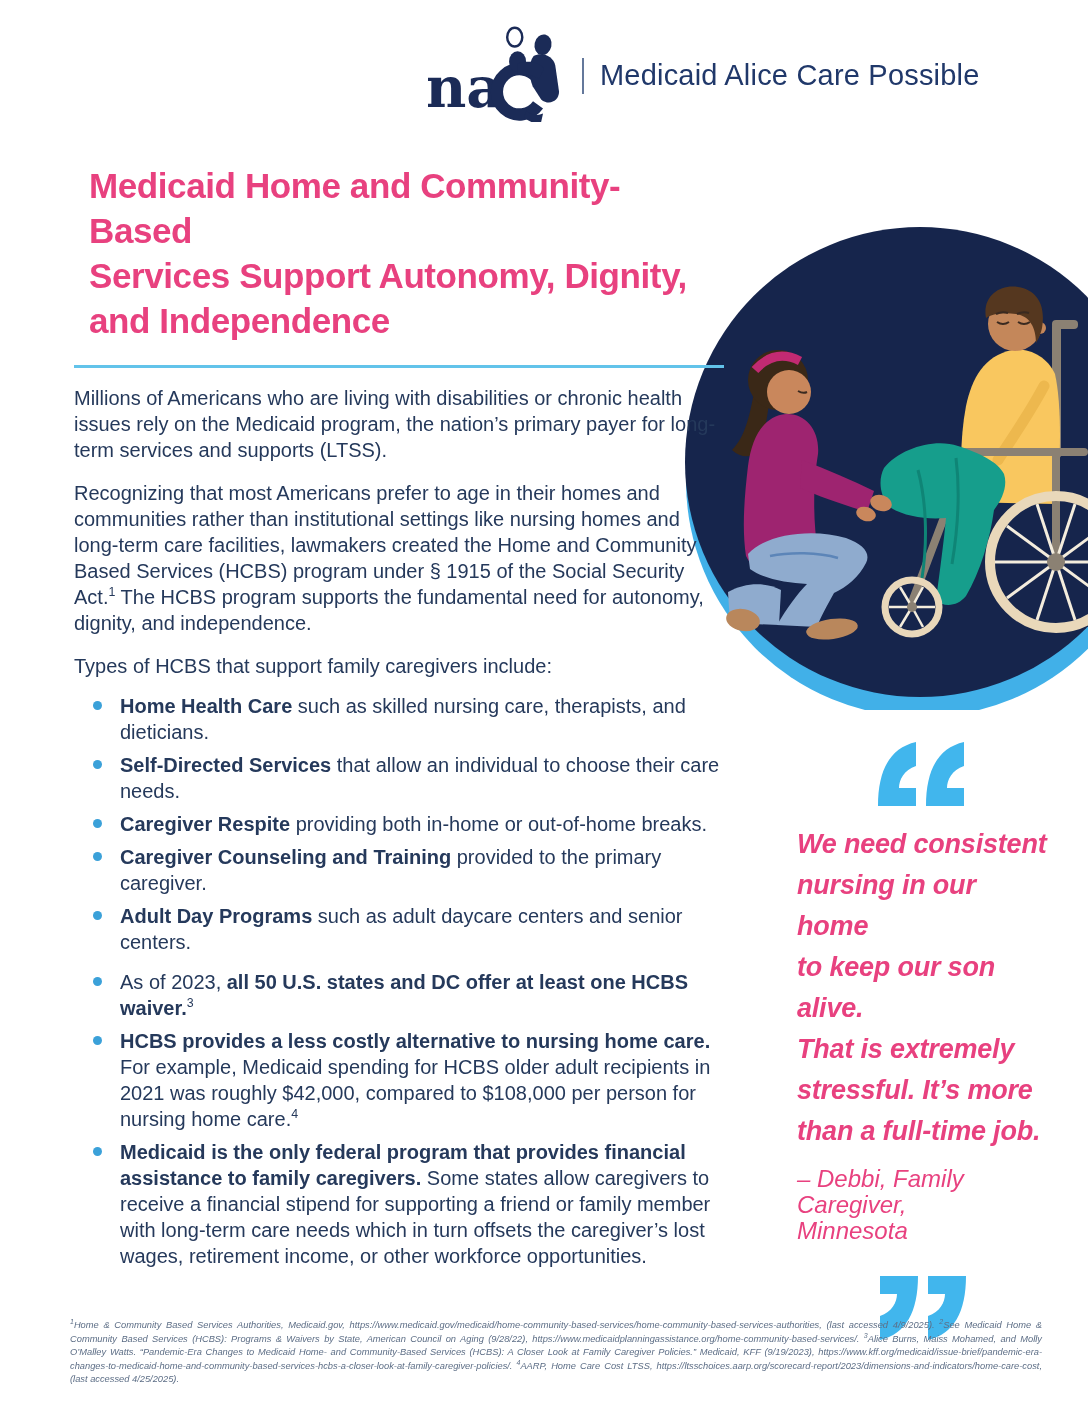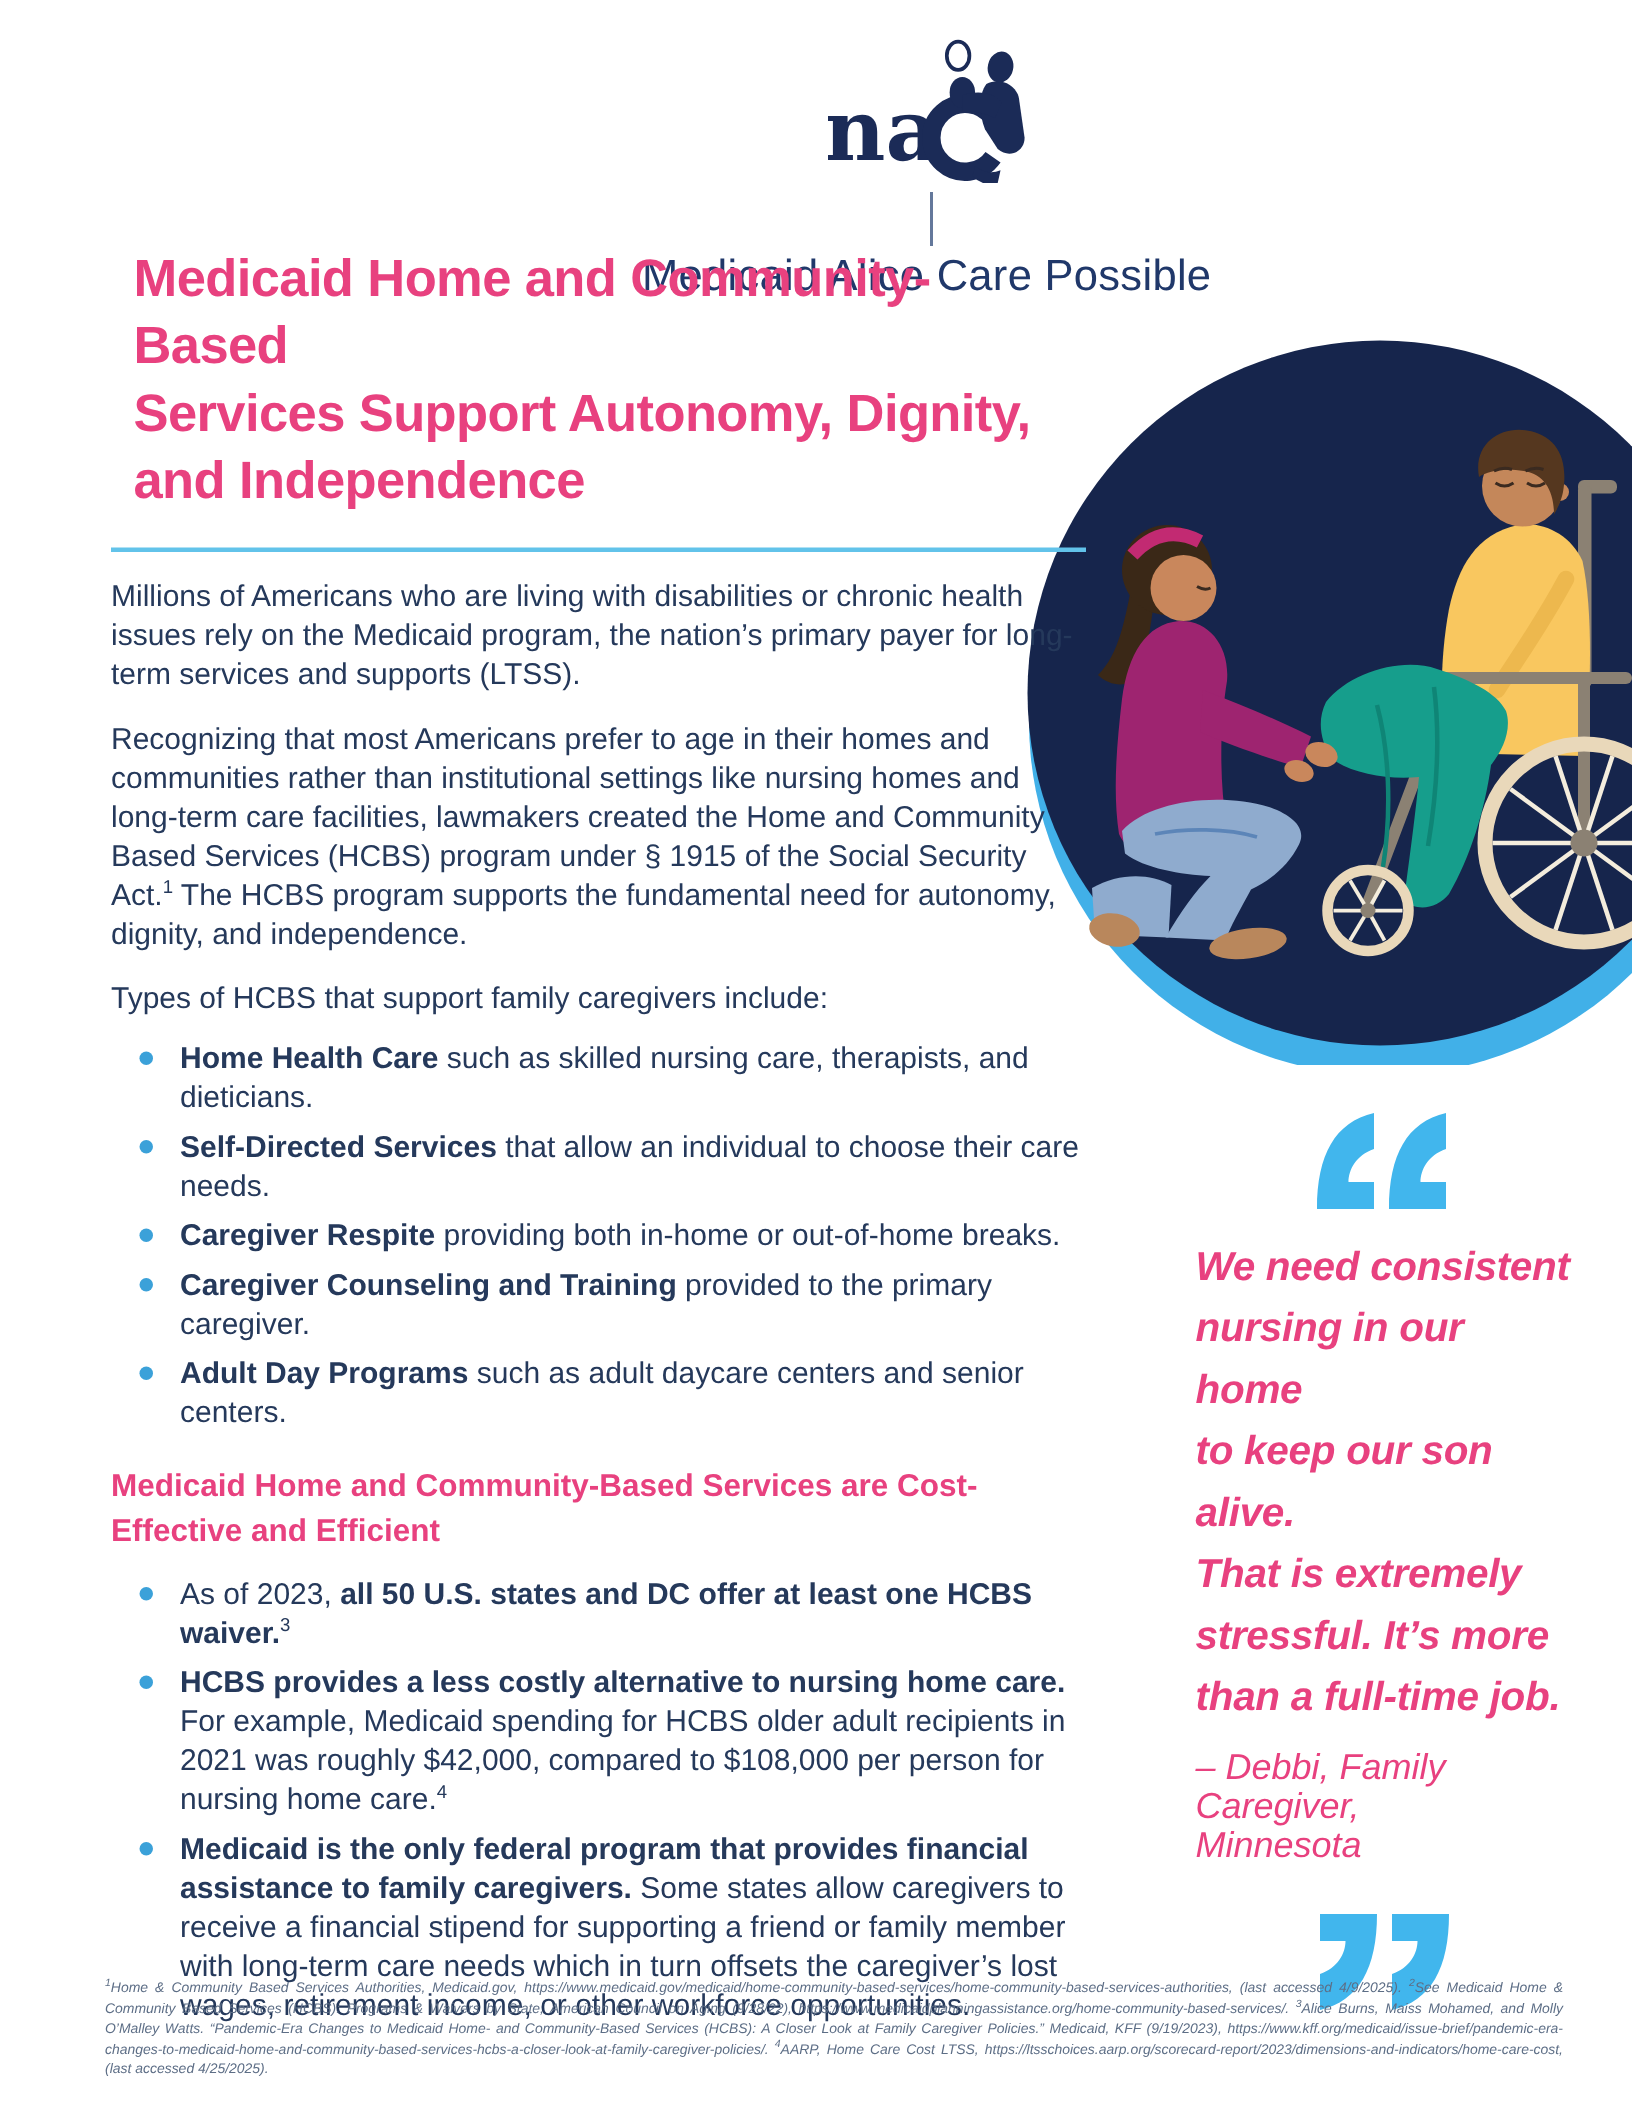--- a/index.html
+++ b/index.html
@@ -5,21 +5,21 @@
   :root{
     --pink:#e8417f; --navy:#25395b; --logo_navy:#1b2b57; --light_blue:#41b6ed;
     --rule_blue:#62c3ea; --bullet_blue:#3ba1d9; --footnote_gray:#5d6e86;
     --illus_navy:#16254c; --illus_blue:#41b0e8;
   }
   *{box-sizing:border-box;}
   body{margin:0;background:#888;}
   .page{position:relative;width:1088px;height:1408px;margin:0 auto;background:#ffffff;
         overflow:hidden;font-family:"Liberation Sans",sans-serif;}
   
-  .header{position:absolute;left:428px;top:24px;display:flex;align-items:center;flex-direction:column;}
+  .header{position:absolute;left:428px;top:24px;display:flex;align-items:center;}
   .logo-svg{width:132px;height:98px;display:block;}
   .divider{width:2px;height:36px;background:#64789b;margin:6px 16px 0 22px;}
   .tagline{font-size:29px;color:#20386a;letter-spacing:.2px;padding-top:4px;}
   
   .main{position:absolute;left:74px;top:148px;width:650px;color:var(--navy,#25395b);}
   .title{margin:15px;font-size:35px;line-height:45px;font-weight:bold;color:var(--pink,#e8417f);
          white-space:pre-line;letter-spacing:-.4px;}
   .rule{height:3px;background:var(--rule_blue,#62c3ea);margin-top:22px;width:650px;}
   .body-p{font-size:20px;line-height:26px;margin:17px 0 0 0;}
   .blist{list-style:none;margin:14px 0 0 0;padding:0 0 0 26px;}
@@ -146,21 +146,20 @@
     <p class="body-p">Types of HCBS that support family caregivers include:</p>
 
     <ul class="blist">
       <li><span class="dot"></span><span class="b">Home Health Care</span><span> such as skilled nursing care, therapists, and dieticians.</span></li>
       <li><span class="dot"></span><span class="b">Self-Directed Services</span><span> that allow an individual to choose their care needs.</span></li>
       <li><span class="dot"></span><span class="b">Caregiver Respite</span><span> providing both in-home or out-of-home breaks.</span></li>
       <li><span class="dot"></span><span class="b">Caregiver Counseling and Training</span><span> provided to the primary caregiver.</span></li>
       <li><span class="dot"></span><span class="b">Adult Day Programs</span><span> such as adult daycare centers and senior centers.</span></li>
     </ul>
 
-    <h2 class="sub-heading">Medicaid Home and Community-Based Services are Cost-Effective and Efficient</h2>
 
     <ul class="blist">
       <li><span class="dot"></span><span>As of 2023, </span><span class="b">all 50 U.S. states and DC offer at least one HCBS waiver.</span><sup>3</sup></li>
       <li><span class="dot"></span><span class="b">HCBS provides a less costly alternative to nursing home care.</span><span> For example, Medicaid spending for HCBS older adult recipients in 2021 was roughly $42,000, compared to $108,000 per person for nursing home care.</span><sup>4</sup></li>
       <li><span class="dot"></span><span class="b">Medicaid is the only federal program that provides financial assistance to family caregivers.</span><span> Some states allow caregivers to receive a financial stipend for supporting a friend or family member with long-term care needs which in turn offsets the caregiver’s lost wages, retirement income, or other workforce opportunities.</span></li>
     </ul>
   </div>
 
   <aside class="quote">
     <svg class="qmark" width="88" height="66" viewBox="0 0 88 66" aria-hidden="true">

